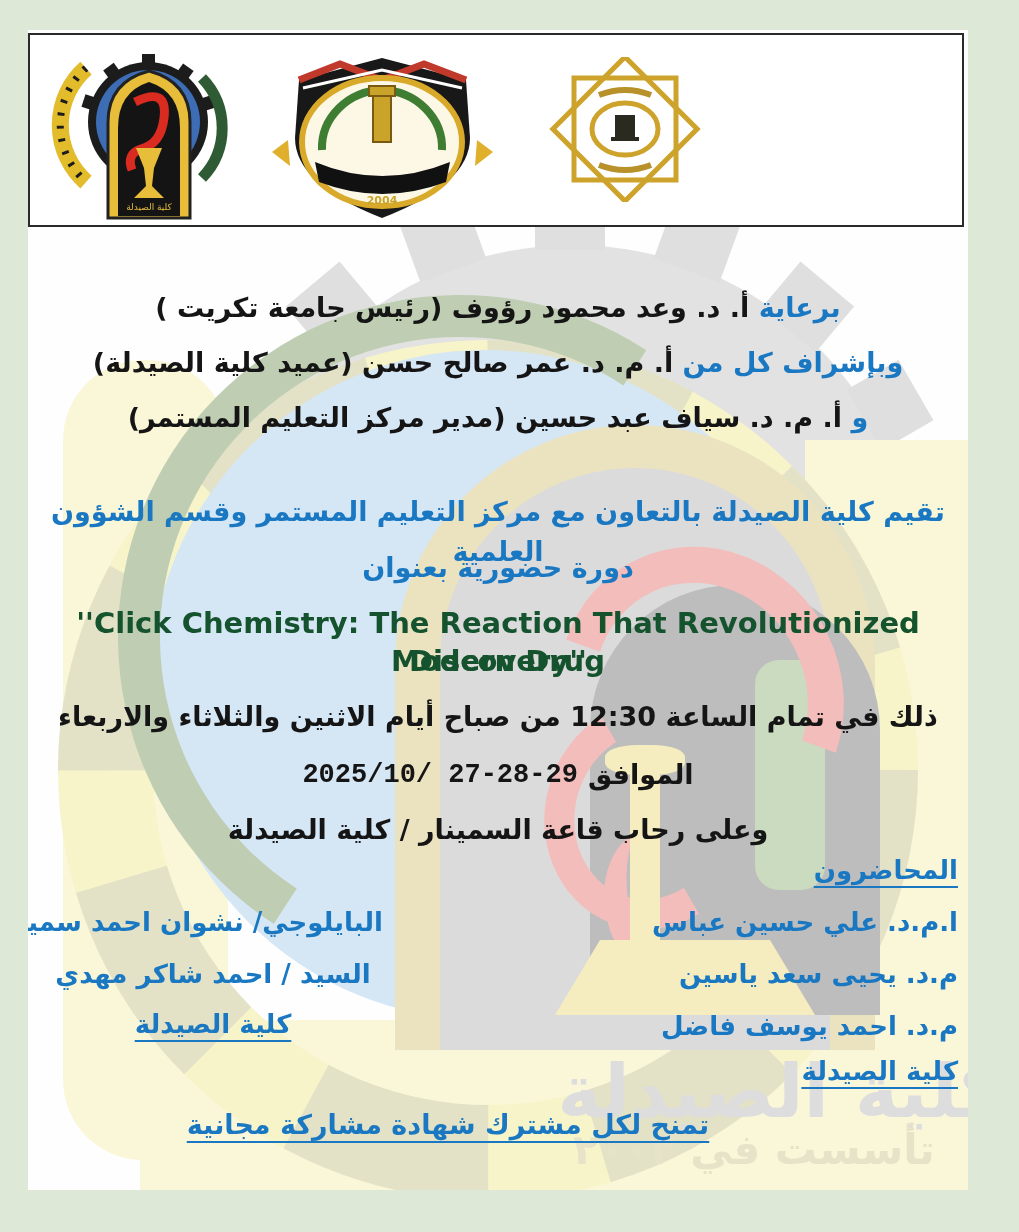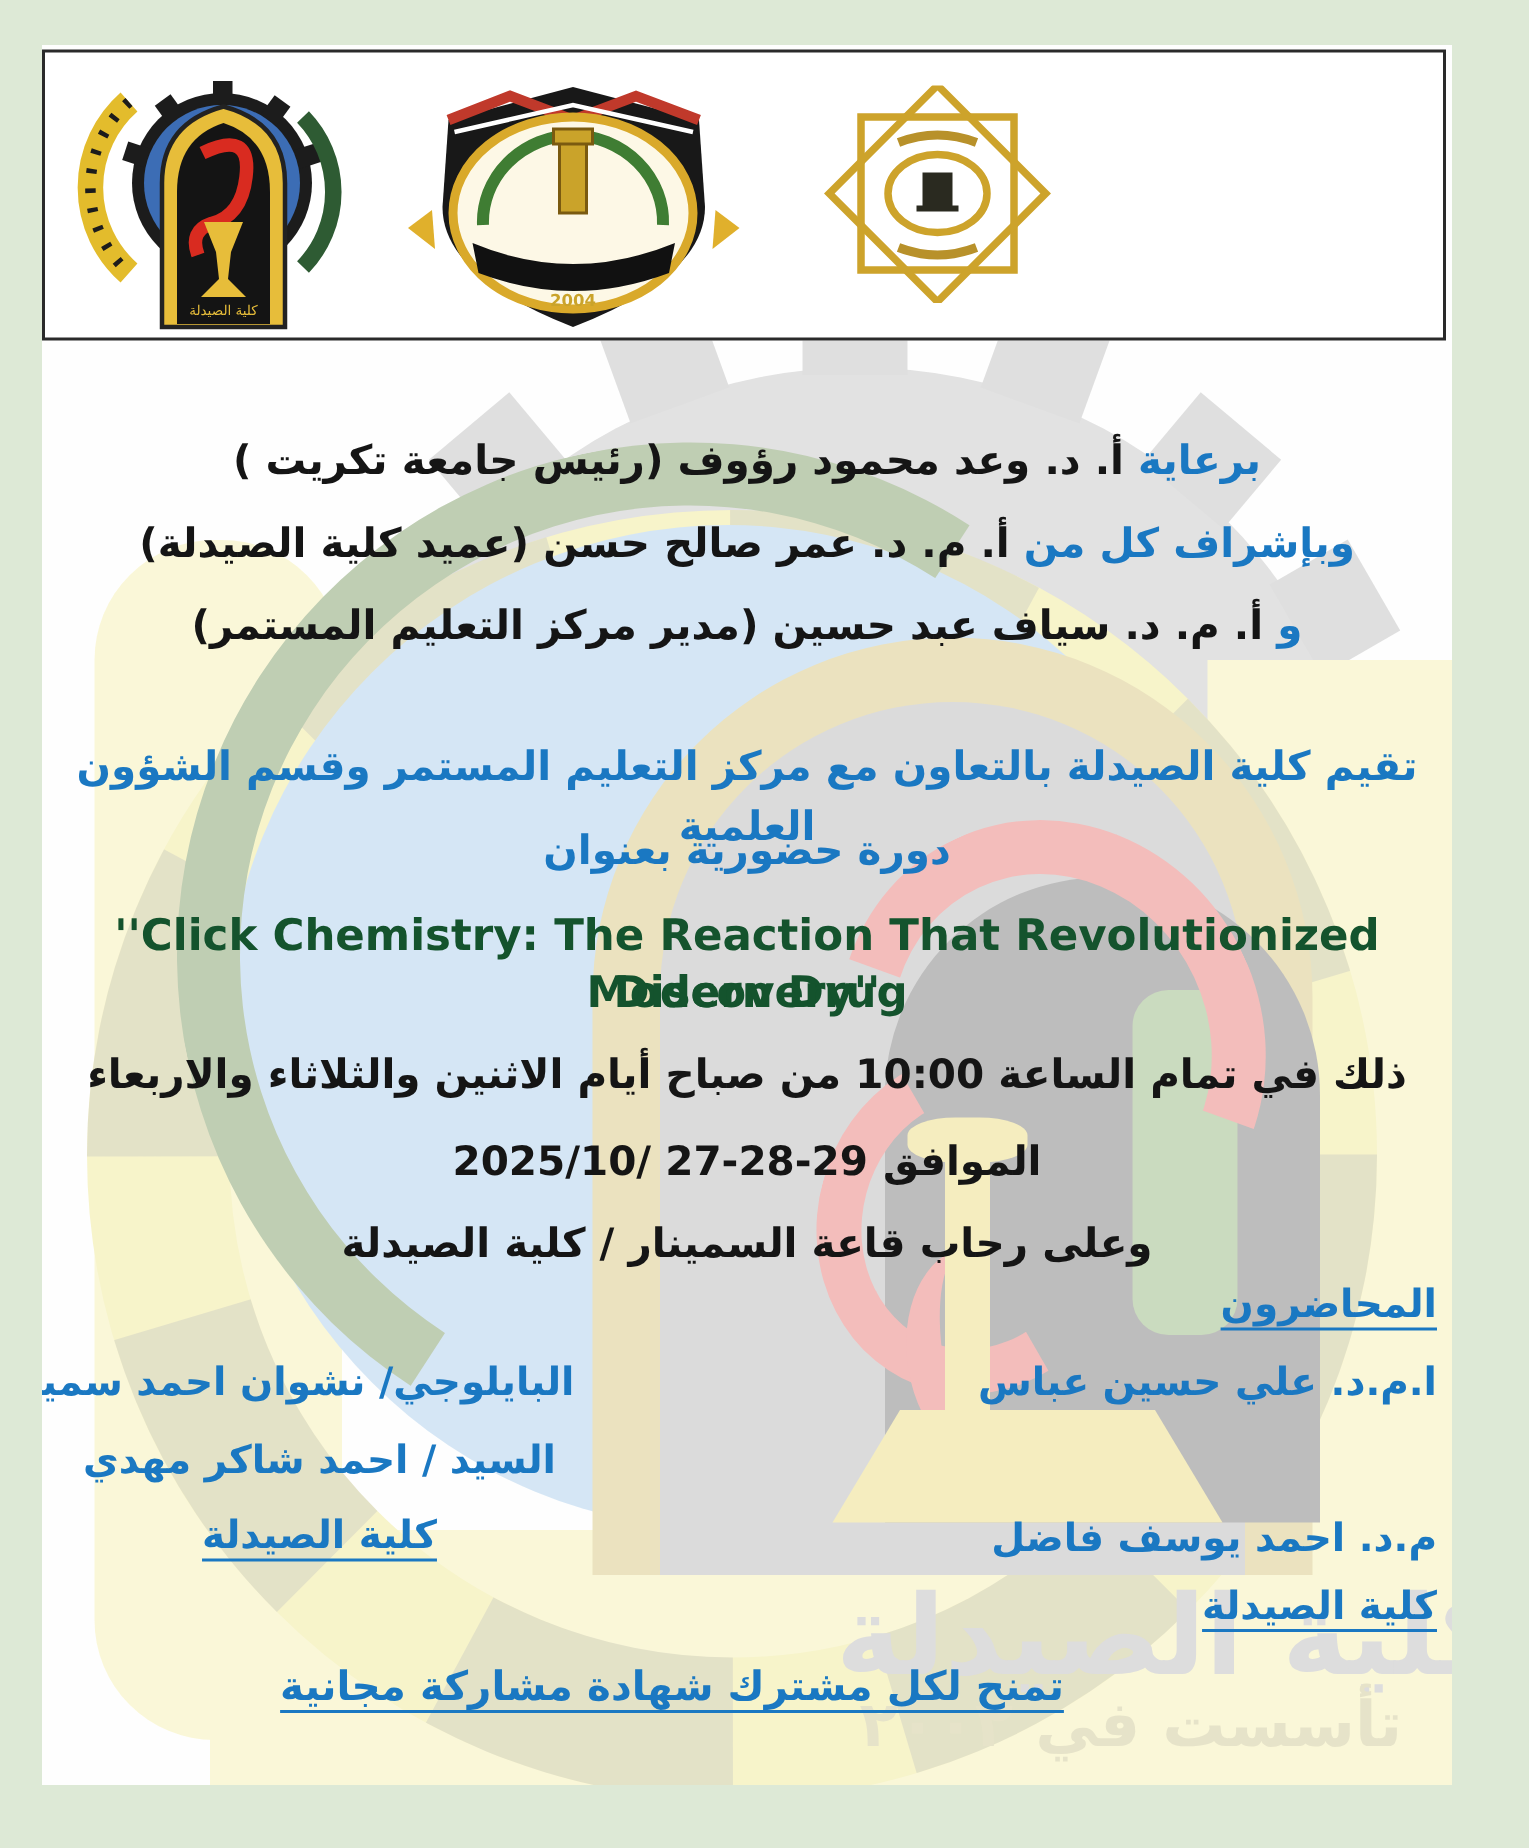--- a/index.html
+++ b/index.html
@@ -40,21 +40,21 @@
   .tline{position:absolute;left:0;width:100%;text-align:center;direction:rtl;font-weight:bold;z-index:10;line-height:40px;}
   .blue{color:#1a78c2;}
   .black{color:#151515;}
   .red{color:#14532d;}
   .fs27{font-size:27px;}
   .fs29{font-size:29px;}
   .eng{direction:ltr;line-height:38px;}
   .col{position:absolute;z-index:10;direction:rtl;font-weight:bold;color:#1a78c2;font-size:26px;}
   .col .row{position:absolute;width:100%;white-space:nowrap;}
   .uline{text-decoration:underline;text-underline-offset:7px;}
-  .ltrnum{direction:ltr;unicode-bidi:isolate;}
+  .ltrnum{direction:ltr;unicode-bidi:isolate;font-family:Liberation Mono, monospace;}
   .datewrap{display:flex;justify-content:center;gap:10px;direction:rtl;}
 </style>
 </head>
 <body>
 
 <div class="page">
   <div class="content">
 
     <div class="watermark">
       <div class="wm wm-gear"></div>
@@ -157,30 +157,31 @@
 
     <div class="tline fs27" style="top:368px">
       <span class="blue">و</span>
       <span class="black">أ. م. د. سياف عبد حسين (مدير مركز التعليم المستمر)</span>
     </div>
     <div class="tline fs27 blue" style="top:518px">دورة حضورية  بعنوان</div>
 
     <div class="tline fs29 red eng" style="top:574px">''Click Chemistry: The Reaction That Revolutionized Modern Drug</div>
     <div class="tline fs29 red eng" style="top:612px">Discovery''</div>
 
-    <div class="tline fs27 black" style="top:667px">ذلك في تمام الساعة 10:00 من صباح أيام الاثنين والثلاثاء والاربعاء</div>
+    <div class="tline fs27 black" style="top:667px">ذلك في تمام الساعة 12:30 من صباح أيام الاثنين والثلاثاء والاربعاء</div>
     <div class="tline fs27 black datewrap" style="top:725px">
       <span>الموافق</span>
       <span class="ltrnum">2025/10/ 27-28-29</span>
     </div>
     <div class="tline fs27 black" style="top:780px">وعلى رحاب قاعة السمينار / كلية الصيدلة</div>
 
     <div class="col" style="right:10px;top:825px;width:340px;height:260px;text-align:right">
       <div class="row" style="top:52px">ا.م.د. علي حسين عباس</div>
       <div class="row uline" style="top:0">المحاضرون</div>
+      <div class="row" style="top:104px">م.د. يحيى سعد ياسين</div>
       <div class="row" style="top:156px">م.د.  احمد يوسف فاضل</div>
       <div class="row uline" style="top:201px">كلية الصيدلة</div>
     </div>
 
     <div class="col" style="left:15px;top:825px;width:340px;height:210px;text-align:center">
       <div class="row" style="top:52px">البايلوجي/ نشوان احمد سميط</div>
       <div class="row" style="top:104px">السيد / احمد شاكر مهدي</div>
       <div class="row uline" style="top:154px">كلية الصيدلة</div>
     </div>
 

